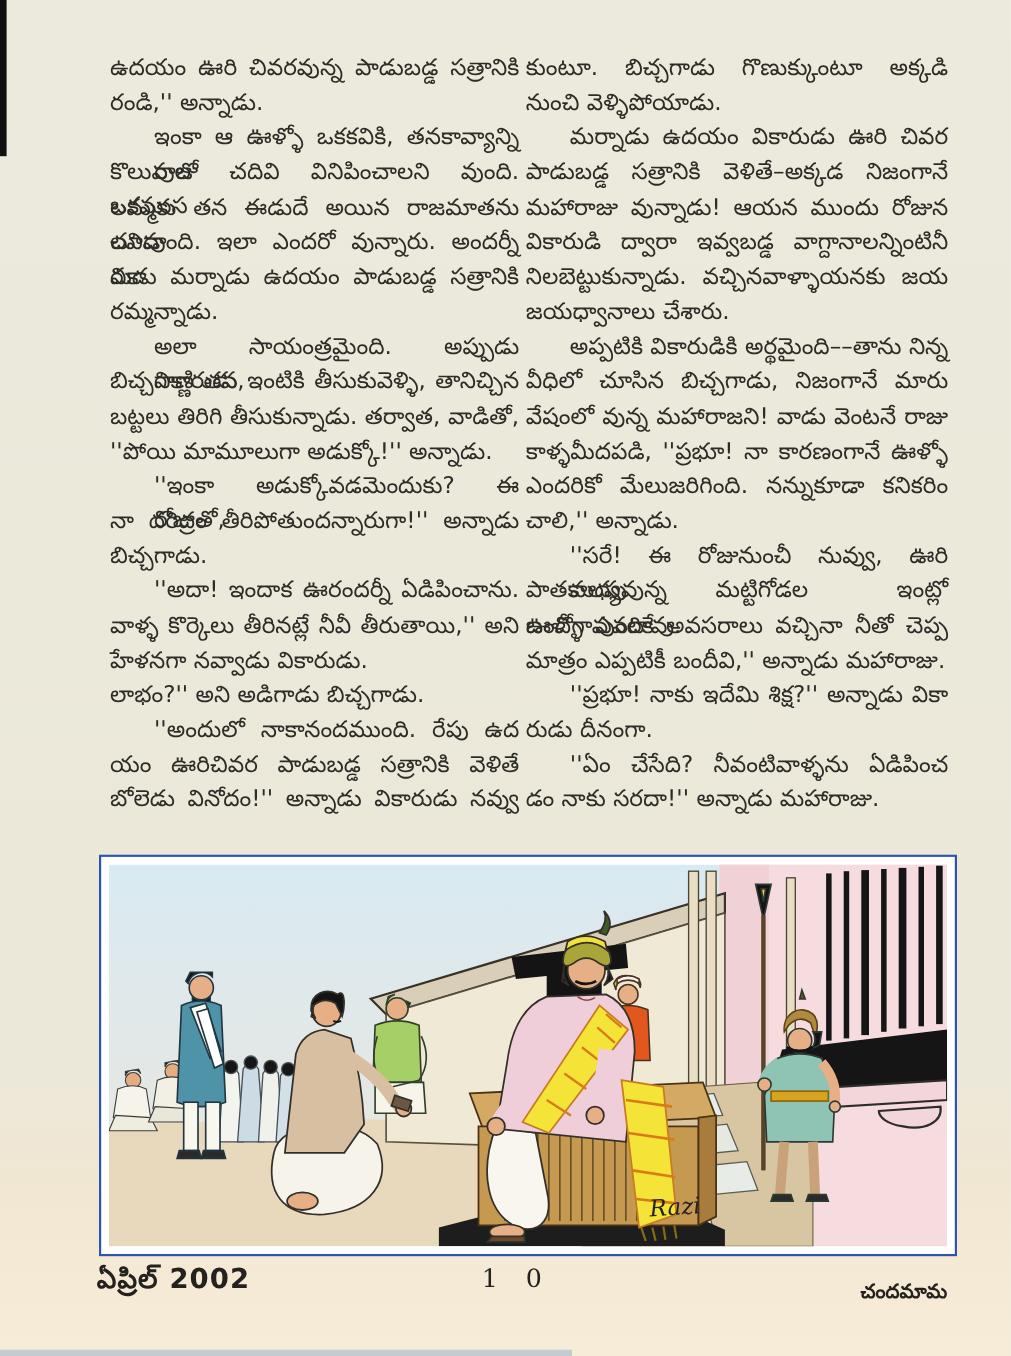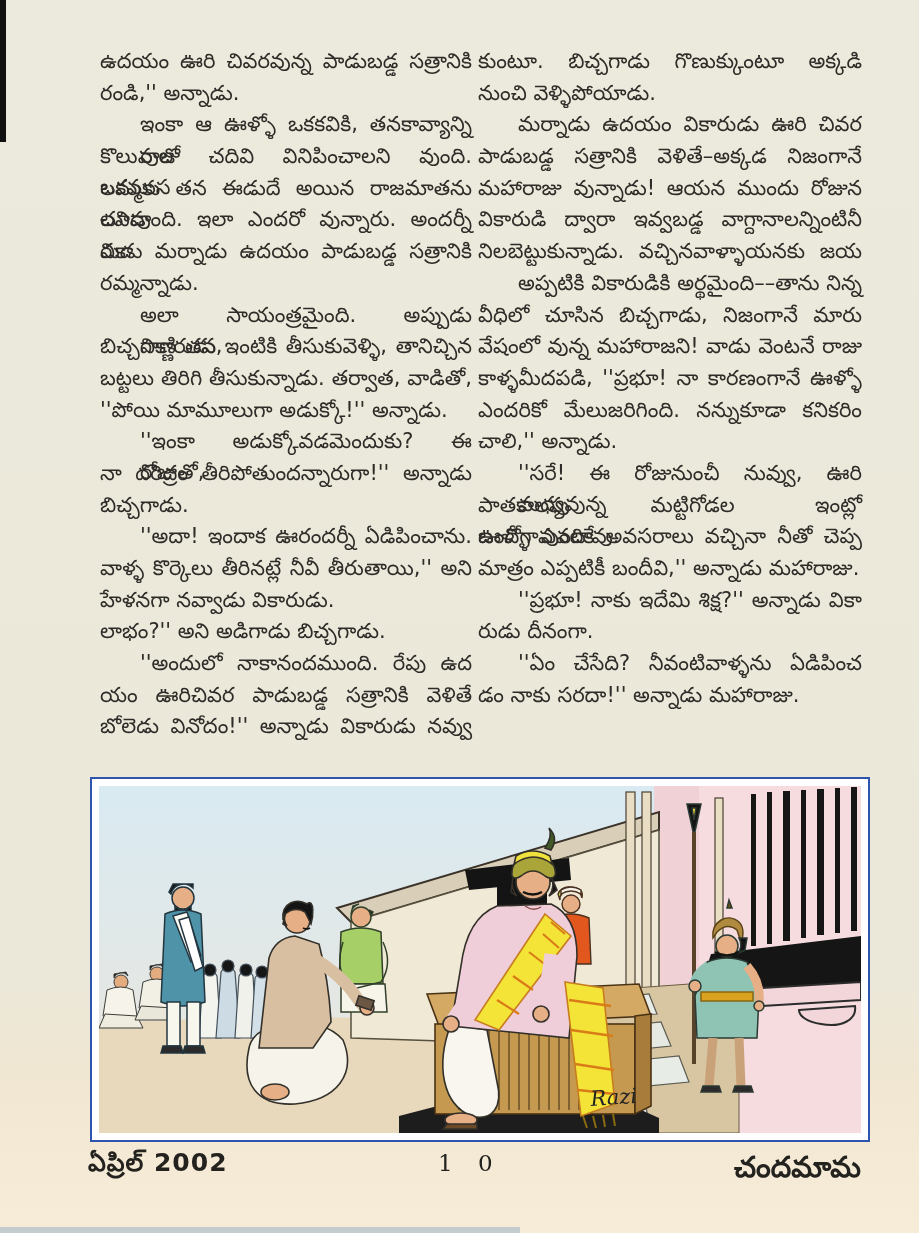--- a/index.html
+++ b/index.html
@@ -23,21 +23,21 @@
   .illustration{
     position:absolute;left:90px;top:777px;width:780px;height:365px;
     box-sizing:border-box;border:2.5px solid #2d55b0;background:#ffffff;padding:7px;
   }
   .illustration svg{display:block;width:100%;height:100%;}
 
   
   .footer{position:absolute;left:0;top:1148px;width:919px;height:40px;color:#24221e;}
   .footer .issue{position:absolute;left:88px;top:0;font-size:25px;font-weight:bold;letter-spacing:1px;}
   .footer .pageno{position:absolute;left:438px;top:2px;font-size:23px;font-weight:normal;font-family:"DejaVu Serif",serif;letter-spacing:9px;}
-  .footer .mag{position:absolute;right:58px;top:2px;font-size:29px;font-weight:bold;}
+  .footer .mag{position:absolute;right:58px;top:16px;font-size:18px;font-weight:bold;}
 </style>
 </head>
 <body>
 
 <div class="edge-sliver"></div>
 
 <div id="left-col" class="col col-left">
     <div class="line">ఉదయం ఊరి చివరవున్న పాడుబడ్డ సత్రానికి</div>
     <div class="line pend">రండి,'' అన్నాడు.</div>
     <div class="line indent">ఇంకా ఆ ఊళ్ళో ఒకకవికి, తనకావ్యాన్ని రాజు</div>
@@ -62,20 +62,21 @@
     <div class="line">బోలెడు వినోదం!'' అన్నాడు వికారుడు నవ్వు</div>
   </div>
 <div id="right-col" class="col col-right">
     <div class="line">కుంటూ. బిచ్చగాడు గొణుక్కుంటూ అక్కడి</div>
     <div class="line pend">నుంచి వెళ్ళిపోయాడు.</div>
     <div class="line indent">మర్నాడు ఉదయం వికారుడు ఊరి చివర</div>
     <div class="line">పాడుబడ్డ సత్రానికి వెళితే–అక్కడ నిజంగానే</div>
     <div class="line">మహారాజు వున్నాడు! ఆయన ముందు రోజున</div>
     <div class="line">వికారుడి ద్వారా ఇవ్వబడ్డ వాగ్దానాలన్నింటినీ</div>
     <div class="line">నిలబెట్టుకున్నాడు. వచ్చినవాళ్ళాయనకు జయ</div>
+    <div class="line pend">జయధ్వానాలు చేశారు.</div>
     <div class="line indent">అప్పటికి వికారుడికి అర్థమైంది––తాను నిన్న</div>
     <div class="line">వీధిలో చూసిన బిచ్చగాడు, నిజంగానే మారు</div>
     <div class="line">వేషంలో వున్న మహారాజని! వాడు వెంటనే రాజు</div>
     <div class="line">కాళ్ళమీదపడి, ''ప్రభూ! నా కారణంగానే ఊళ్ళో</div>
     <div class="line">ఎందరికో మేలుజరిగింది. నన్నుకూడా కనికరిం</div>
     <div class="line pend">చాలి,'' అన్నాడు.</div>
     <div class="line indent">''సరే! ఈ రోజునుంచీ నువ్వు, ఊరి మధ్యవున్న</div>
     <div class="line">పాతకాలపు మట్టిగోడల ఇంట్లో బందీగావుంటావు.</div>
     <div class="line">ఊళ్ళో ఎవరికే అవసరాలు వచ్చినా నీతో చెప్ప</div>
     <div class="line pend">మాత్రం ఎప్పటికీ బందీవి,'' అన్నాడు మహారాజు.</div>

